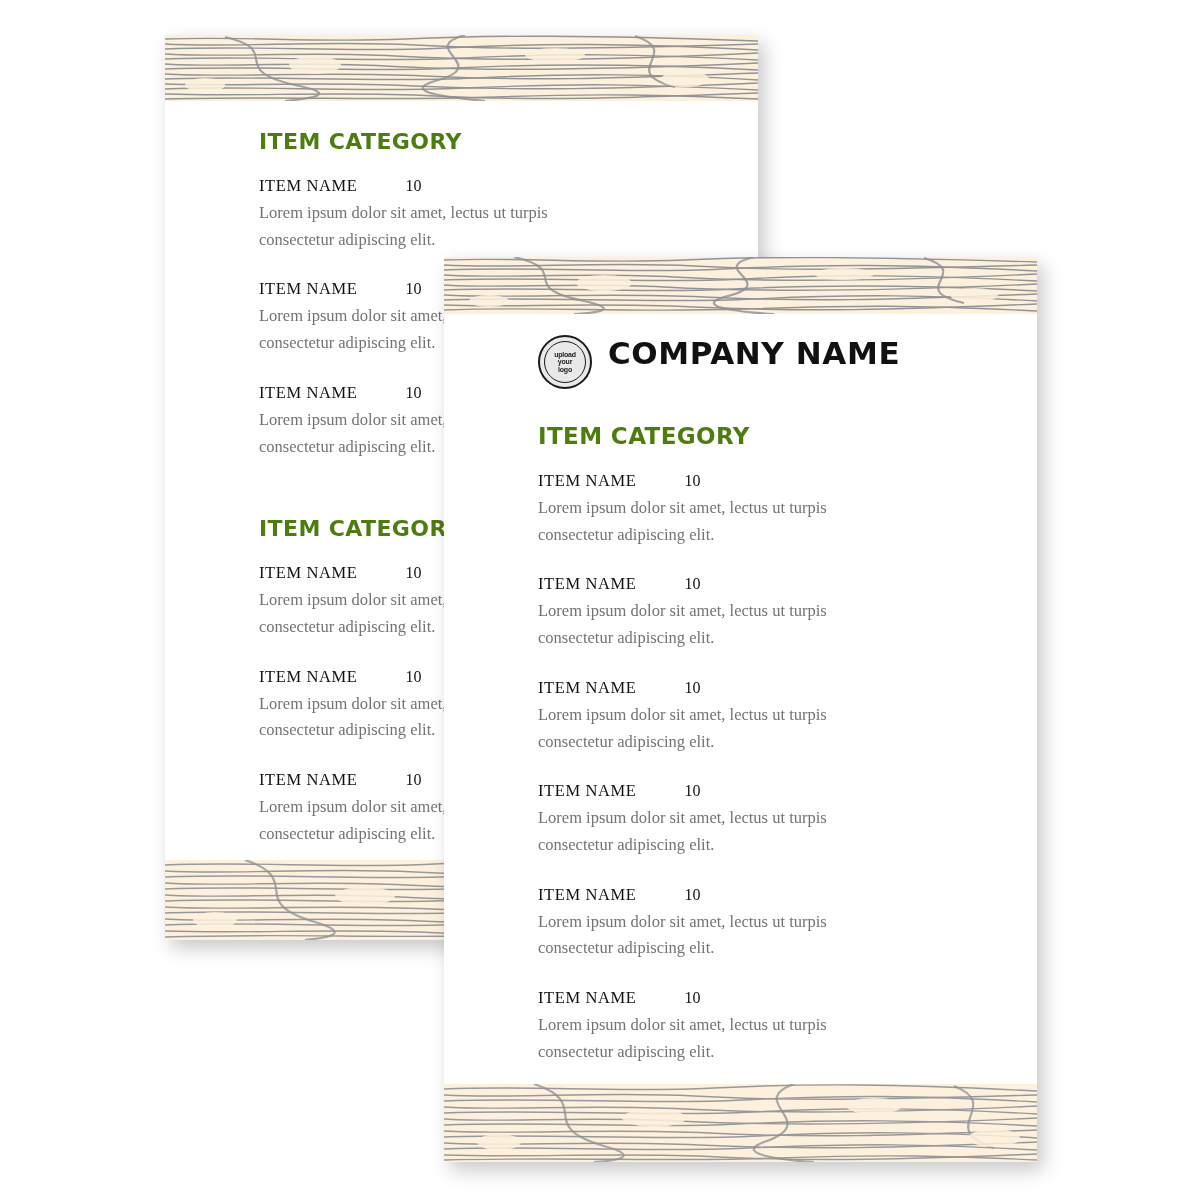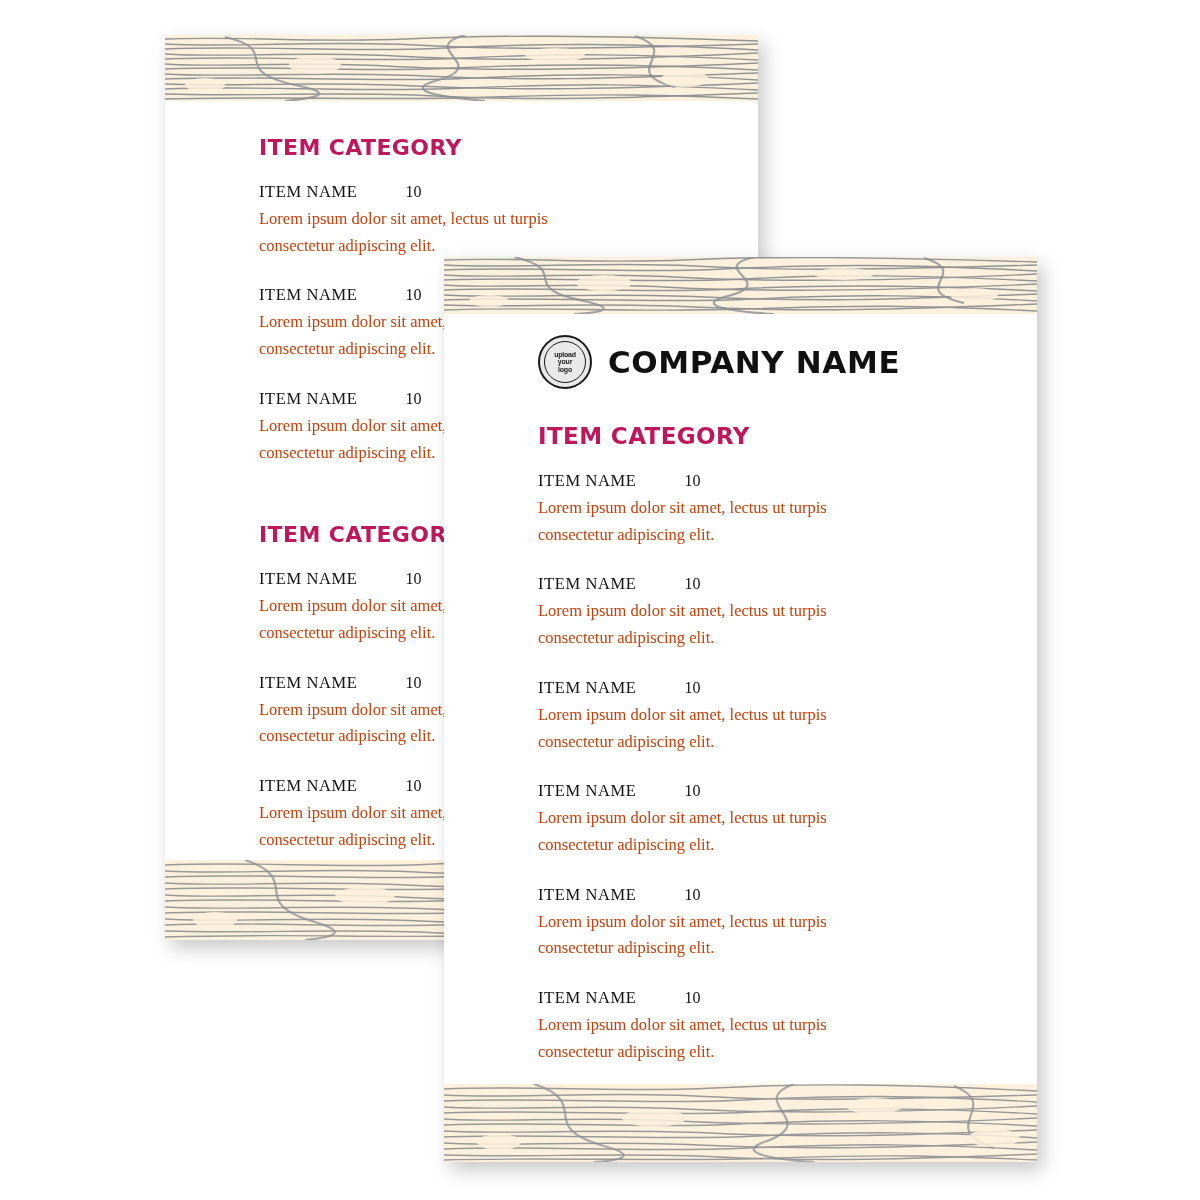--- a/index.html
+++ b/index.html
@@ -70,21 +70,21 @@
     left: 0;
     right: 0;
     padding: 0 88px 0 94px;
     box-sizing: border-box;
   }
   #sheet-back .page-body { top: 94px; }
   #sheet-front .page-body { top: 78px; }
 
   .brand-row {
     display: flex;
-    align-items: center;
+    align-items: flex-start;
     gap: 16px;
     margin-bottom: 34px;
   }
 
   .logo-badge {
     width: 50px;
     height: 50px;
     border-radius: 50%;
     background: #e9e9e9;
     border: 2px solid #1a1a1a;
@@ -117,23 +117,23 @@
     font-weight: 800;
     letter-spacing: 0.6px;
     color: #111111;
     font-family: "DejaVu Sans", sans-serif;
   }
 
   .category-title {
     font-size: 23px;
     font-weight: 800;
     letter-spacing: 0.4px;
-    color: #be185d;
+    color: #4d7c0f;
     font-family: "DejaVu Sans", sans-serif;
-    margin: 6px 0 22px 0;
+    margin: 0 0 22px 0;
   }
   #sheet-back .category-title { font-size: 22px; }
   .category-title.second { margin-top: 56px; }
 
   .menu-item { margin-bottom: 26px; }
 
   .item-head {
     display: flex;
     align-items: baseline;
     justify-content: flex-start;
@@ -150,21 +150,21 @@
   .item-price {
     font-family: "Liberation Serif", serif;
     font-size: 16px;
     color: #111111;
   }
 
   .item-desc {
     font-family: "Liberation Serif", serif;
     font-size: 16.5px;
     line-height: 1.62;
-    color: #c2410c;
+    color: #737373;
     margin-top: 4px;
     max-width: 330px;
   }
   #sheet-front .item-desc { max-width: 330px; }
 
   #sheet-back .item-head { max-width: 410px; }
 
   
   #sheet-back .page-body { color: #111; }
 </style>

